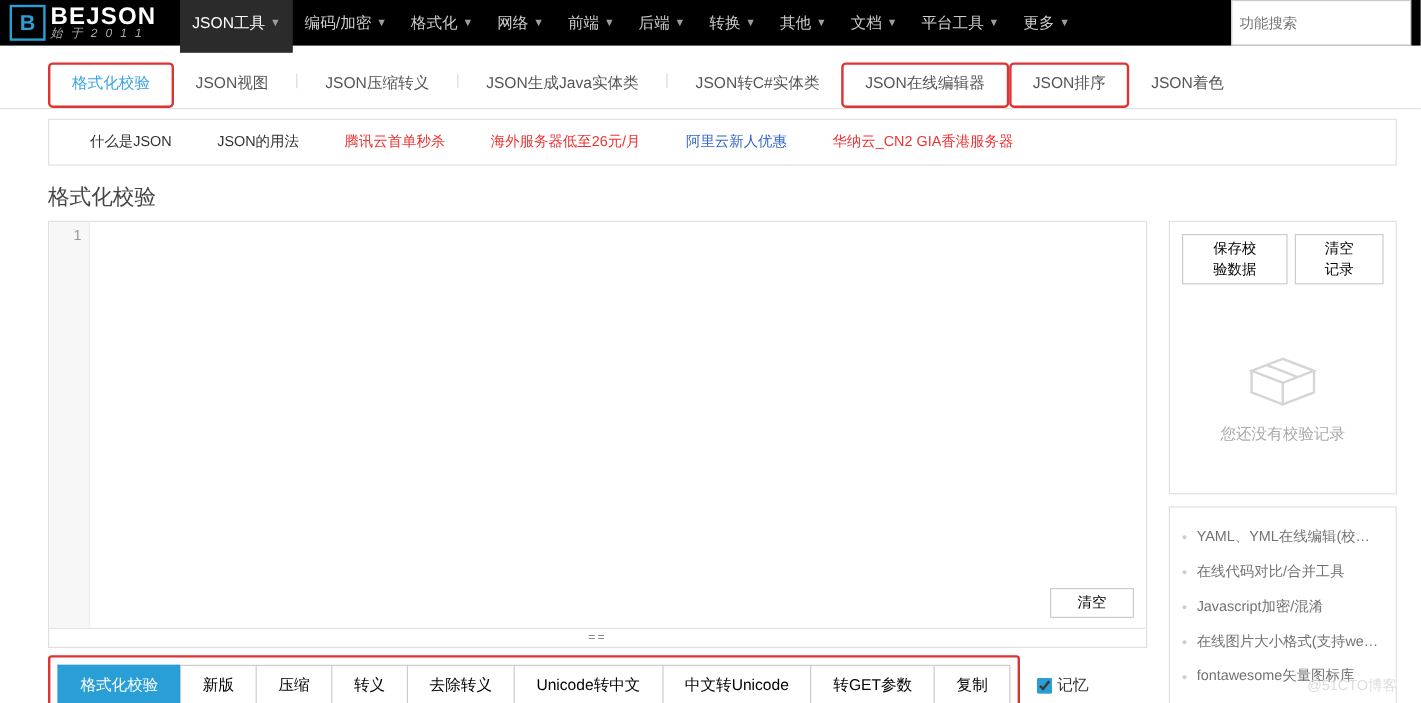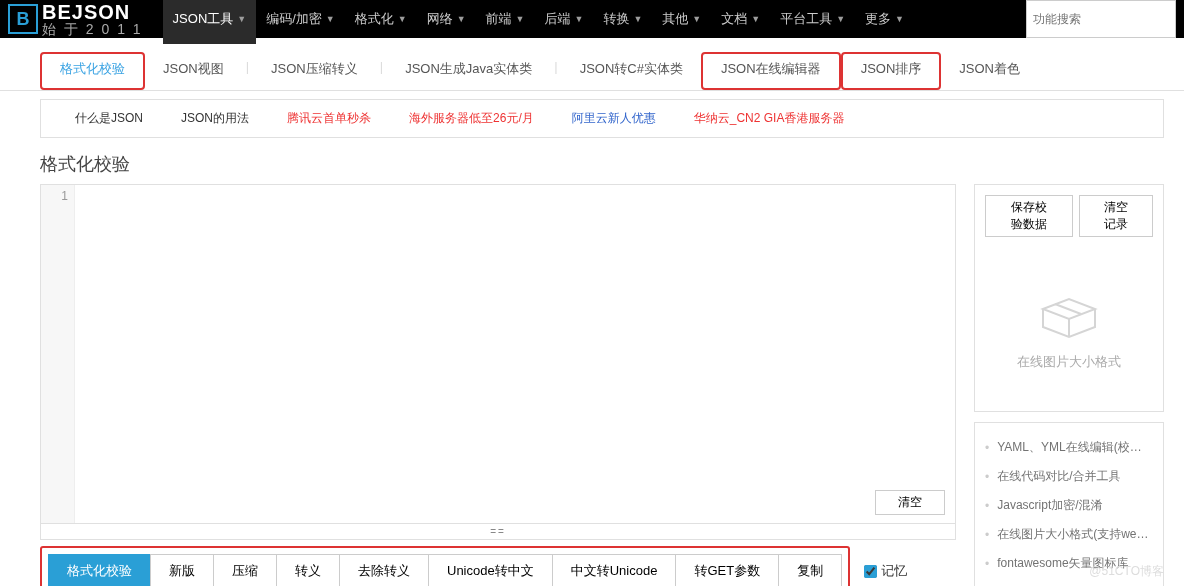--- a/index.html
+++ b/index.html
@@ -4,21 +4,21 @@
 <style>
   * { box-sizing: border-box; margin: 0; padding: 0; }
   body { font-family: "Microsoft YaHei", Arial, sans-serif; font-size: 13px; background: #fff; color: #333; width: 1184px; }
   
   
   .topnav { background: #000; height: 38px; display: flex; align-items: center; padding: 0 8px; }
   .logo { display: flex; align-items: center; margin-right: 20px; }
   .logo-mark { width: 30px; height: 30px; border: 2px solid #2a9fd6; display: flex; align-items: center; justify-content: center; color: #2a9fd6; font-weight: bold; font-size: 18px; margin-right: 4px; }
   .logo-text { display: flex; flex-direction: column; line-height: 1; }
   .logo-big { color: #fff; font-weight: bold; font-size: 20px; letter-spacing: 1px; }
-  .logo-sub { color: #aaa; font-size: 14px; letter-spacing: 2px; }
+  .logo-sub { color: #aaa; font-size: 10px; letter-spacing: 2px; font-style: italic; }
   .topnav-items { display: flex; align-items: center; flex: 1; }
   .topnav-item { color: #ccc; padding: 0 10px; height: 50px; display: flex; align-items: center; cursor: pointer; font-size: 13px; white-space: nowrap; }
   .topnav-item.active { background: #2b2b2b; color: #fff; }
   .caret { margin-left: 4px; font-size: 9px; color: #9d9d9d; }
   .search-box { margin-left: auto; }
   .search-box input { width: 150px; height: 26px; padding: 18px 6px; font-size: 12px; border: 1px solid #ccc; }
   
   
   .tabs-row { border-bottom: 1px solid #e0e0e0; display: flex; align-items: center; padding: 14px 20px 0 40px; gap: 0; }
   .tab { padding: 6px 18px 10px; color: #555; cursor: pointer; font-size: 13px; white-space: nowrap; }
@@ -195,21 +195,21 @@
         <button class="small-btn">保存校验数据</button>
         <button class="small-btn">清空记录</button>
       </div>
       <div class="box-placeholder">
         <svg class="box-icon" width="64" height="56" viewBox="0 0 64 56" fill="none" stroke="#d5d5d5" stroke-width="2">
           <path d="M6 22 L32 12 L58 22 L32 32 Z"></path>
           <path d="M6 22 L6 40 L32 50 L58 40 L58 22"></path>
           <path d="M32 32 L32 50"></path>
           <path d="M18 17 L44 27"></path>
         </svg>
-        <div class="empty-text">在线图片大小格式</div>
+        <div class="empty-text">您还没有校验记录</div>
       </div>
     </div>
     <div class="panel">
       <ul class="rel-list" id="rel-list">
           <li>
             <a>YAML、YML在线编辑(校验)器</a>
           </li>
           <li>
             <a>在线代码对比/合并工具</a>
           </li>

